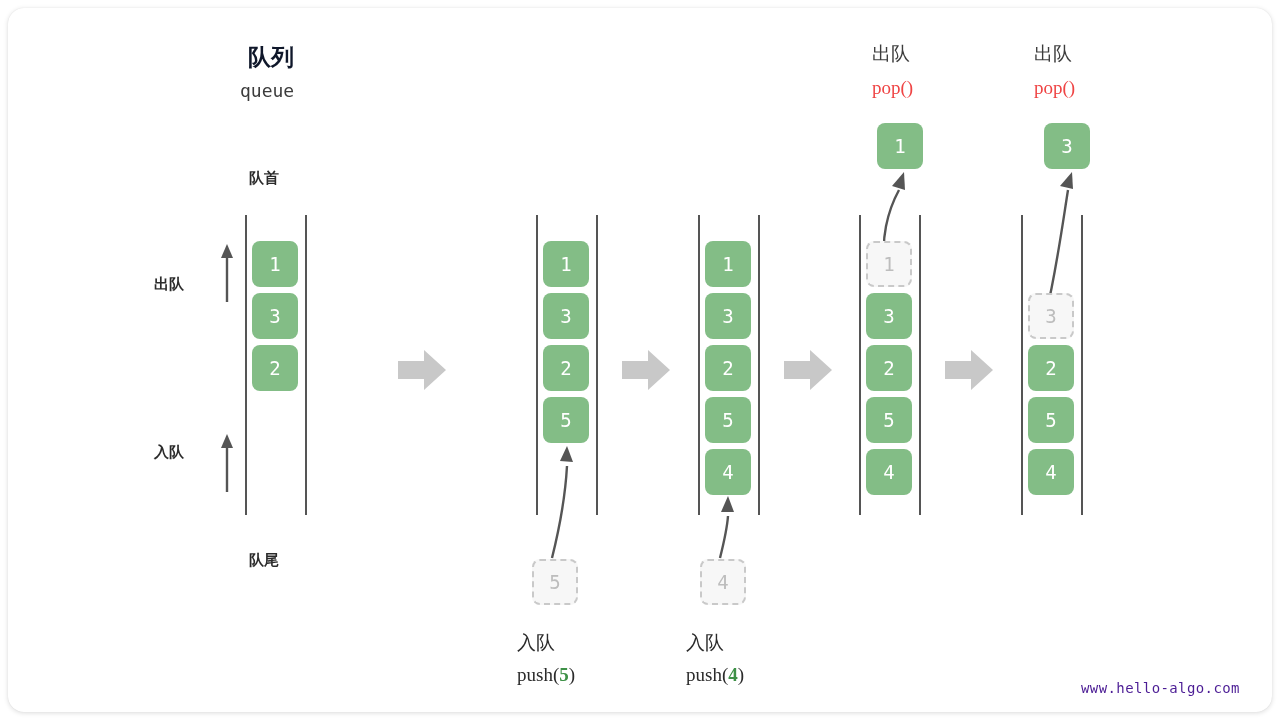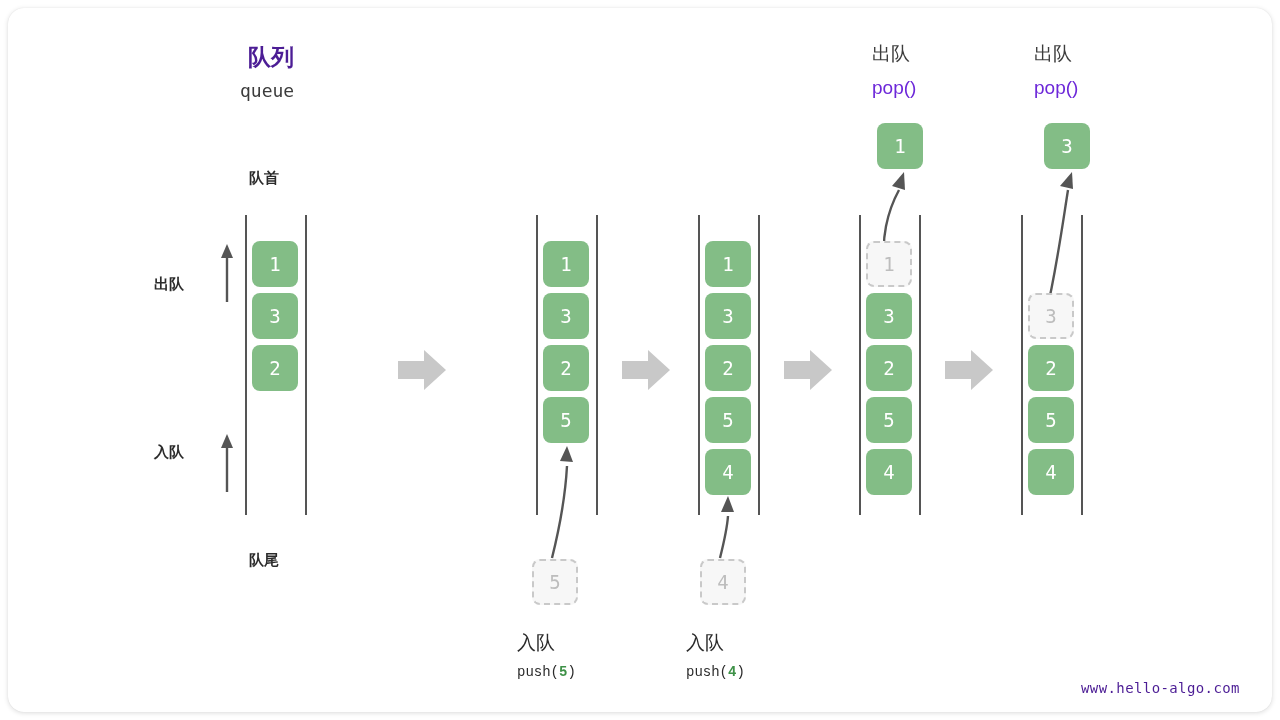--- a/index.html
+++ b/index.html
@@ -23,21 +23,21 @@
     border-radius: 16px;
     box-shadow: 0 1px 5px rgba(0,0,0,0.14), 0 0 1px rgba(0,0,0,0.10);
     overflow: hidden;
   }
   .abs { position: absolute; }
 
   
   .title-cn {
     font-size: 23px;
     font-weight: bold;
-    color: #4c1d95;
+    color: #0f172a;
     white-space: nowrap;
   }
   .title-en {
     font-size: 18px;
     color: #3c3c3c;
     font-family: "DejaVu Sans Mono", "Liberation Mono", monospace;
     white-space: nowrap;
   }
   .label-bold {
     font-size: 15px;
@@ -45,33 +45,33 @@
     color: #2b2b2b;
     white-space: nowrap;
   }
   .head-cn {
     font-size: 19px;
     color: #3c3c3c;
     white-space: nowrap;
   }
   .head-code {
     font-size: 19px;
-    color: #6d28d9;
-    font-family: Liberation Sans, sans-serif;
+    color: #ef4444;
+    font-family: Liberation Serif, serif;
     white-space: nowrap;
   }
   .caption-cn {
     font-size: 19px;
     color: #2b2b2b;
     white-space: nowrap;
   }
   .caption-code {
-    font-size: 14px;
+    font-size: 19px;
     color: #2b2b2b;
-    font-family: Liberation Mono, monospace;
+    font-family: Liberation Serif, serif;
     white-space: nowrap;
   }
   .arg { color: #3E9147; font-weight: bold; }
 
   .watermark {
     font-size: 14px;
     color: #4c1d95;
     font-family: "DejaVu Sans Mono", "Liberation Mono", monospace;
     letter-spacing: 0.4px;
     white-space: nowrap;

